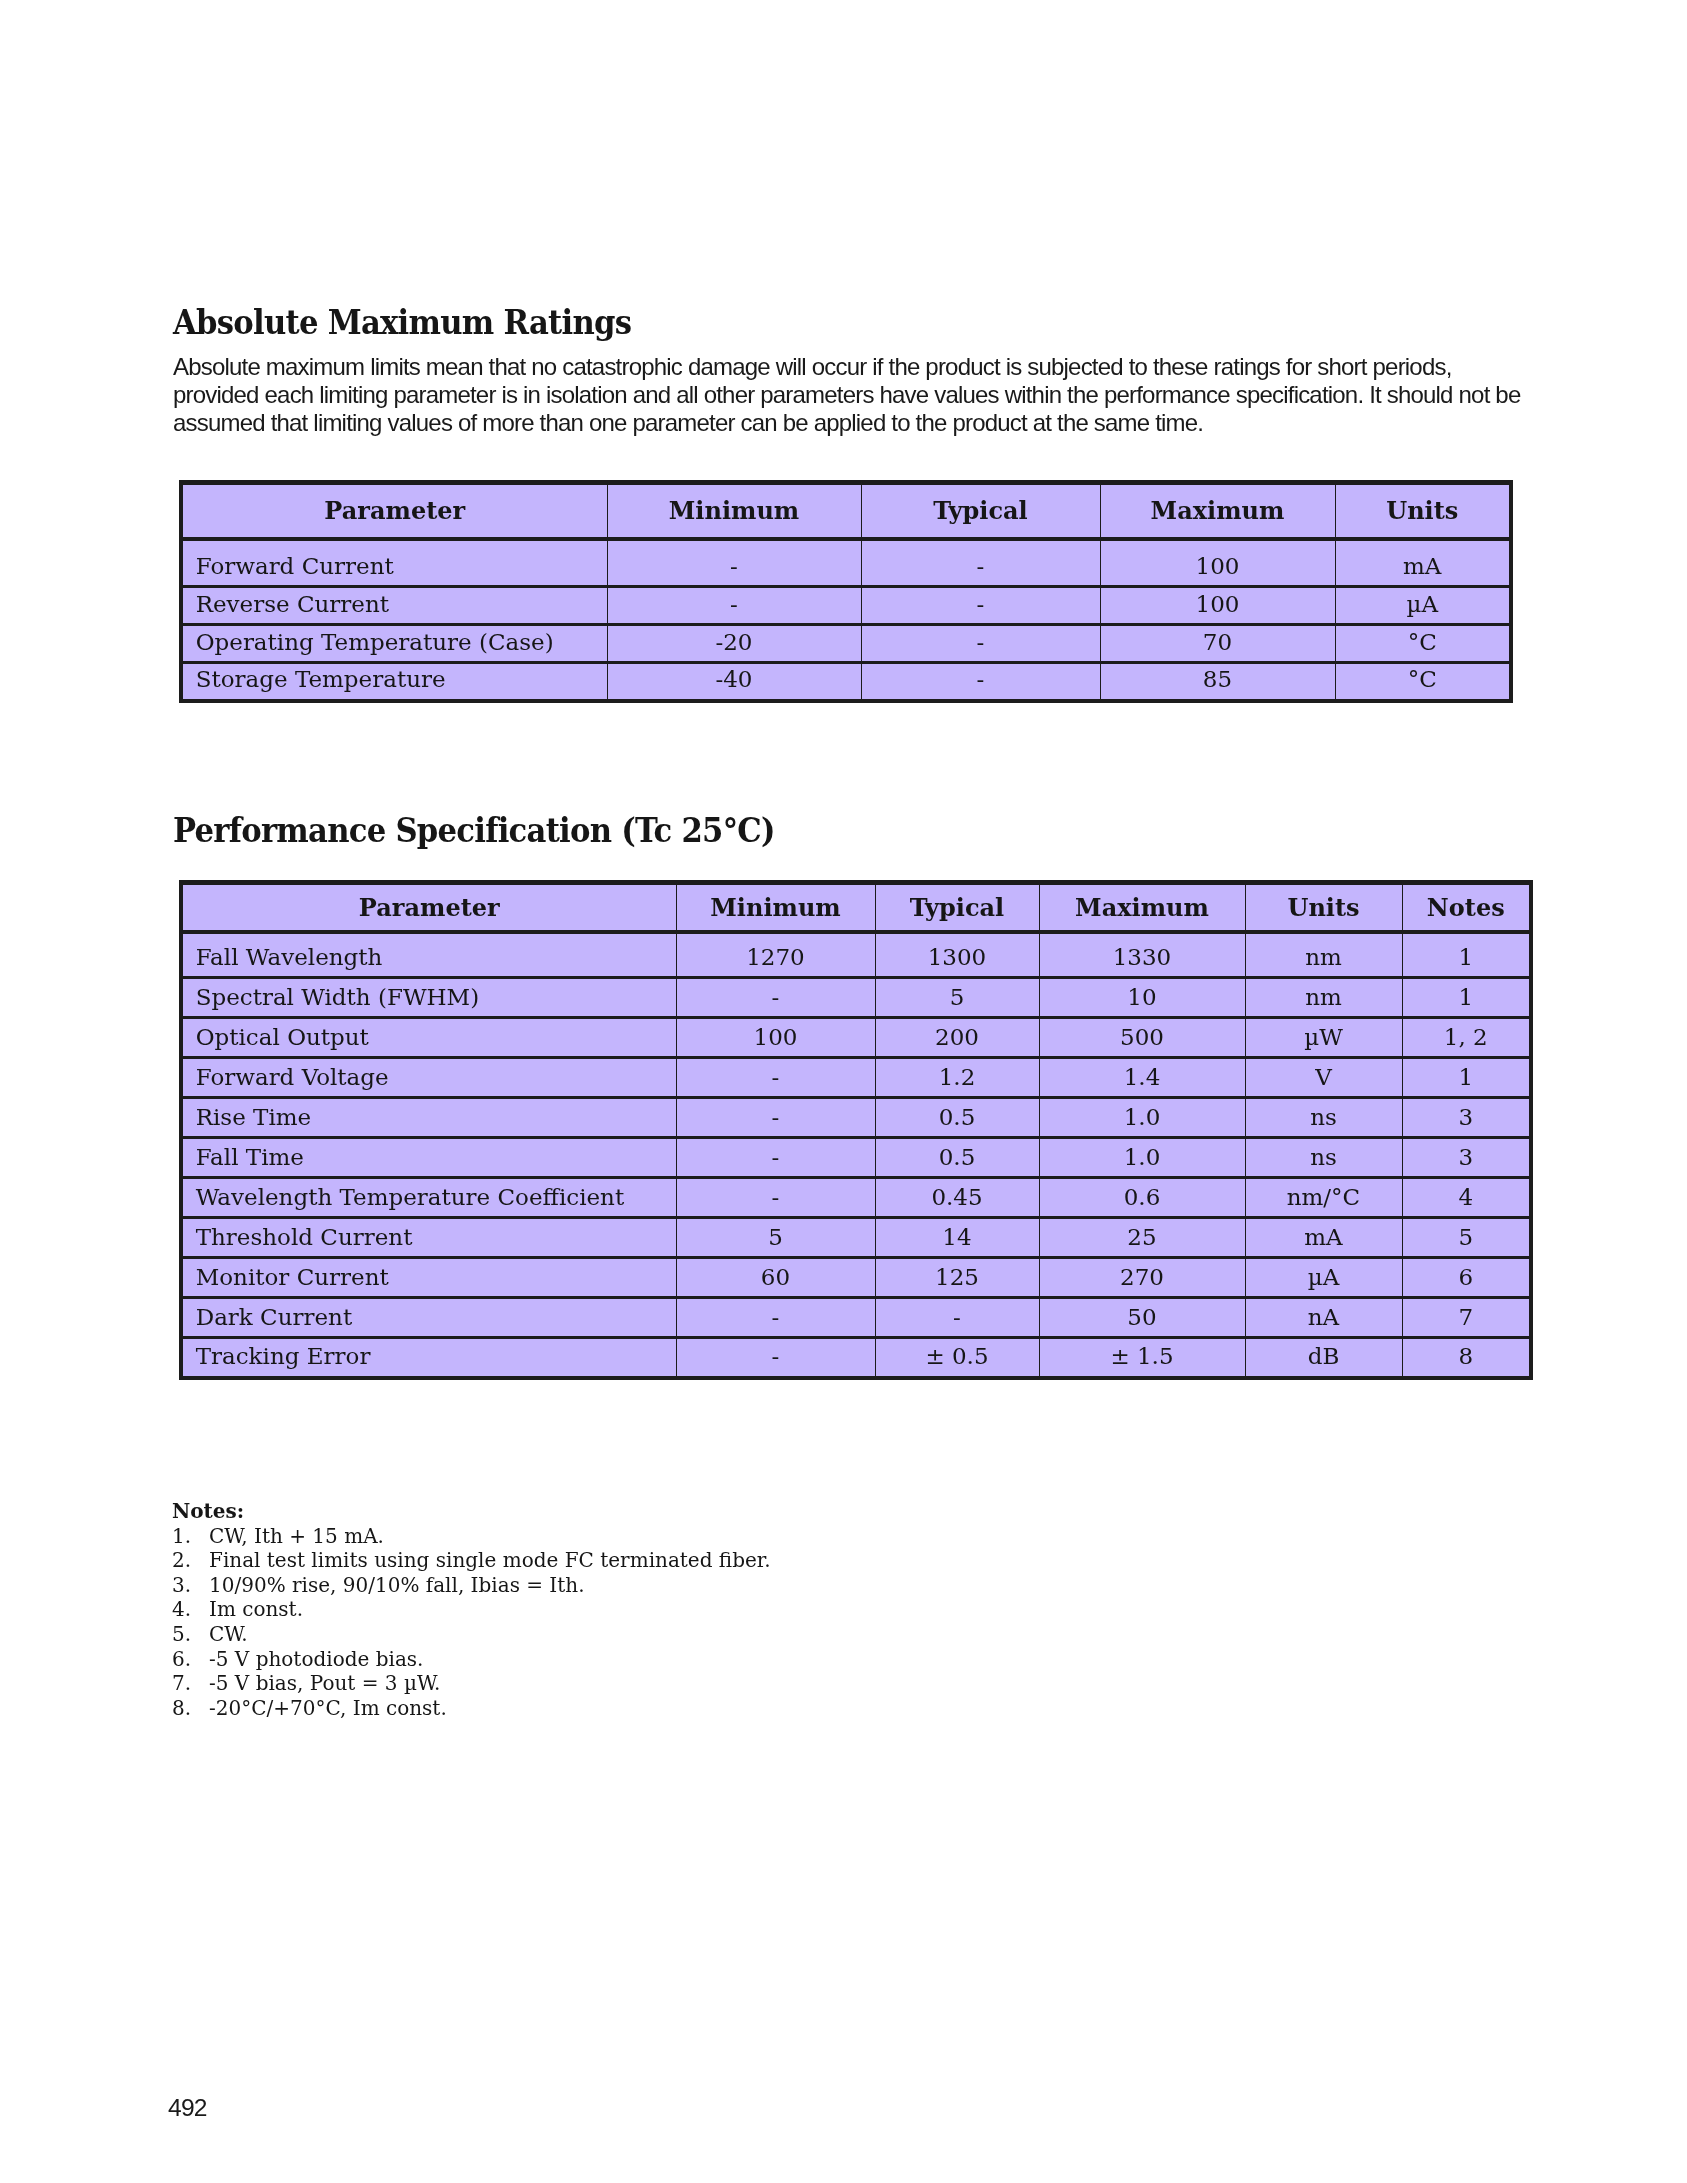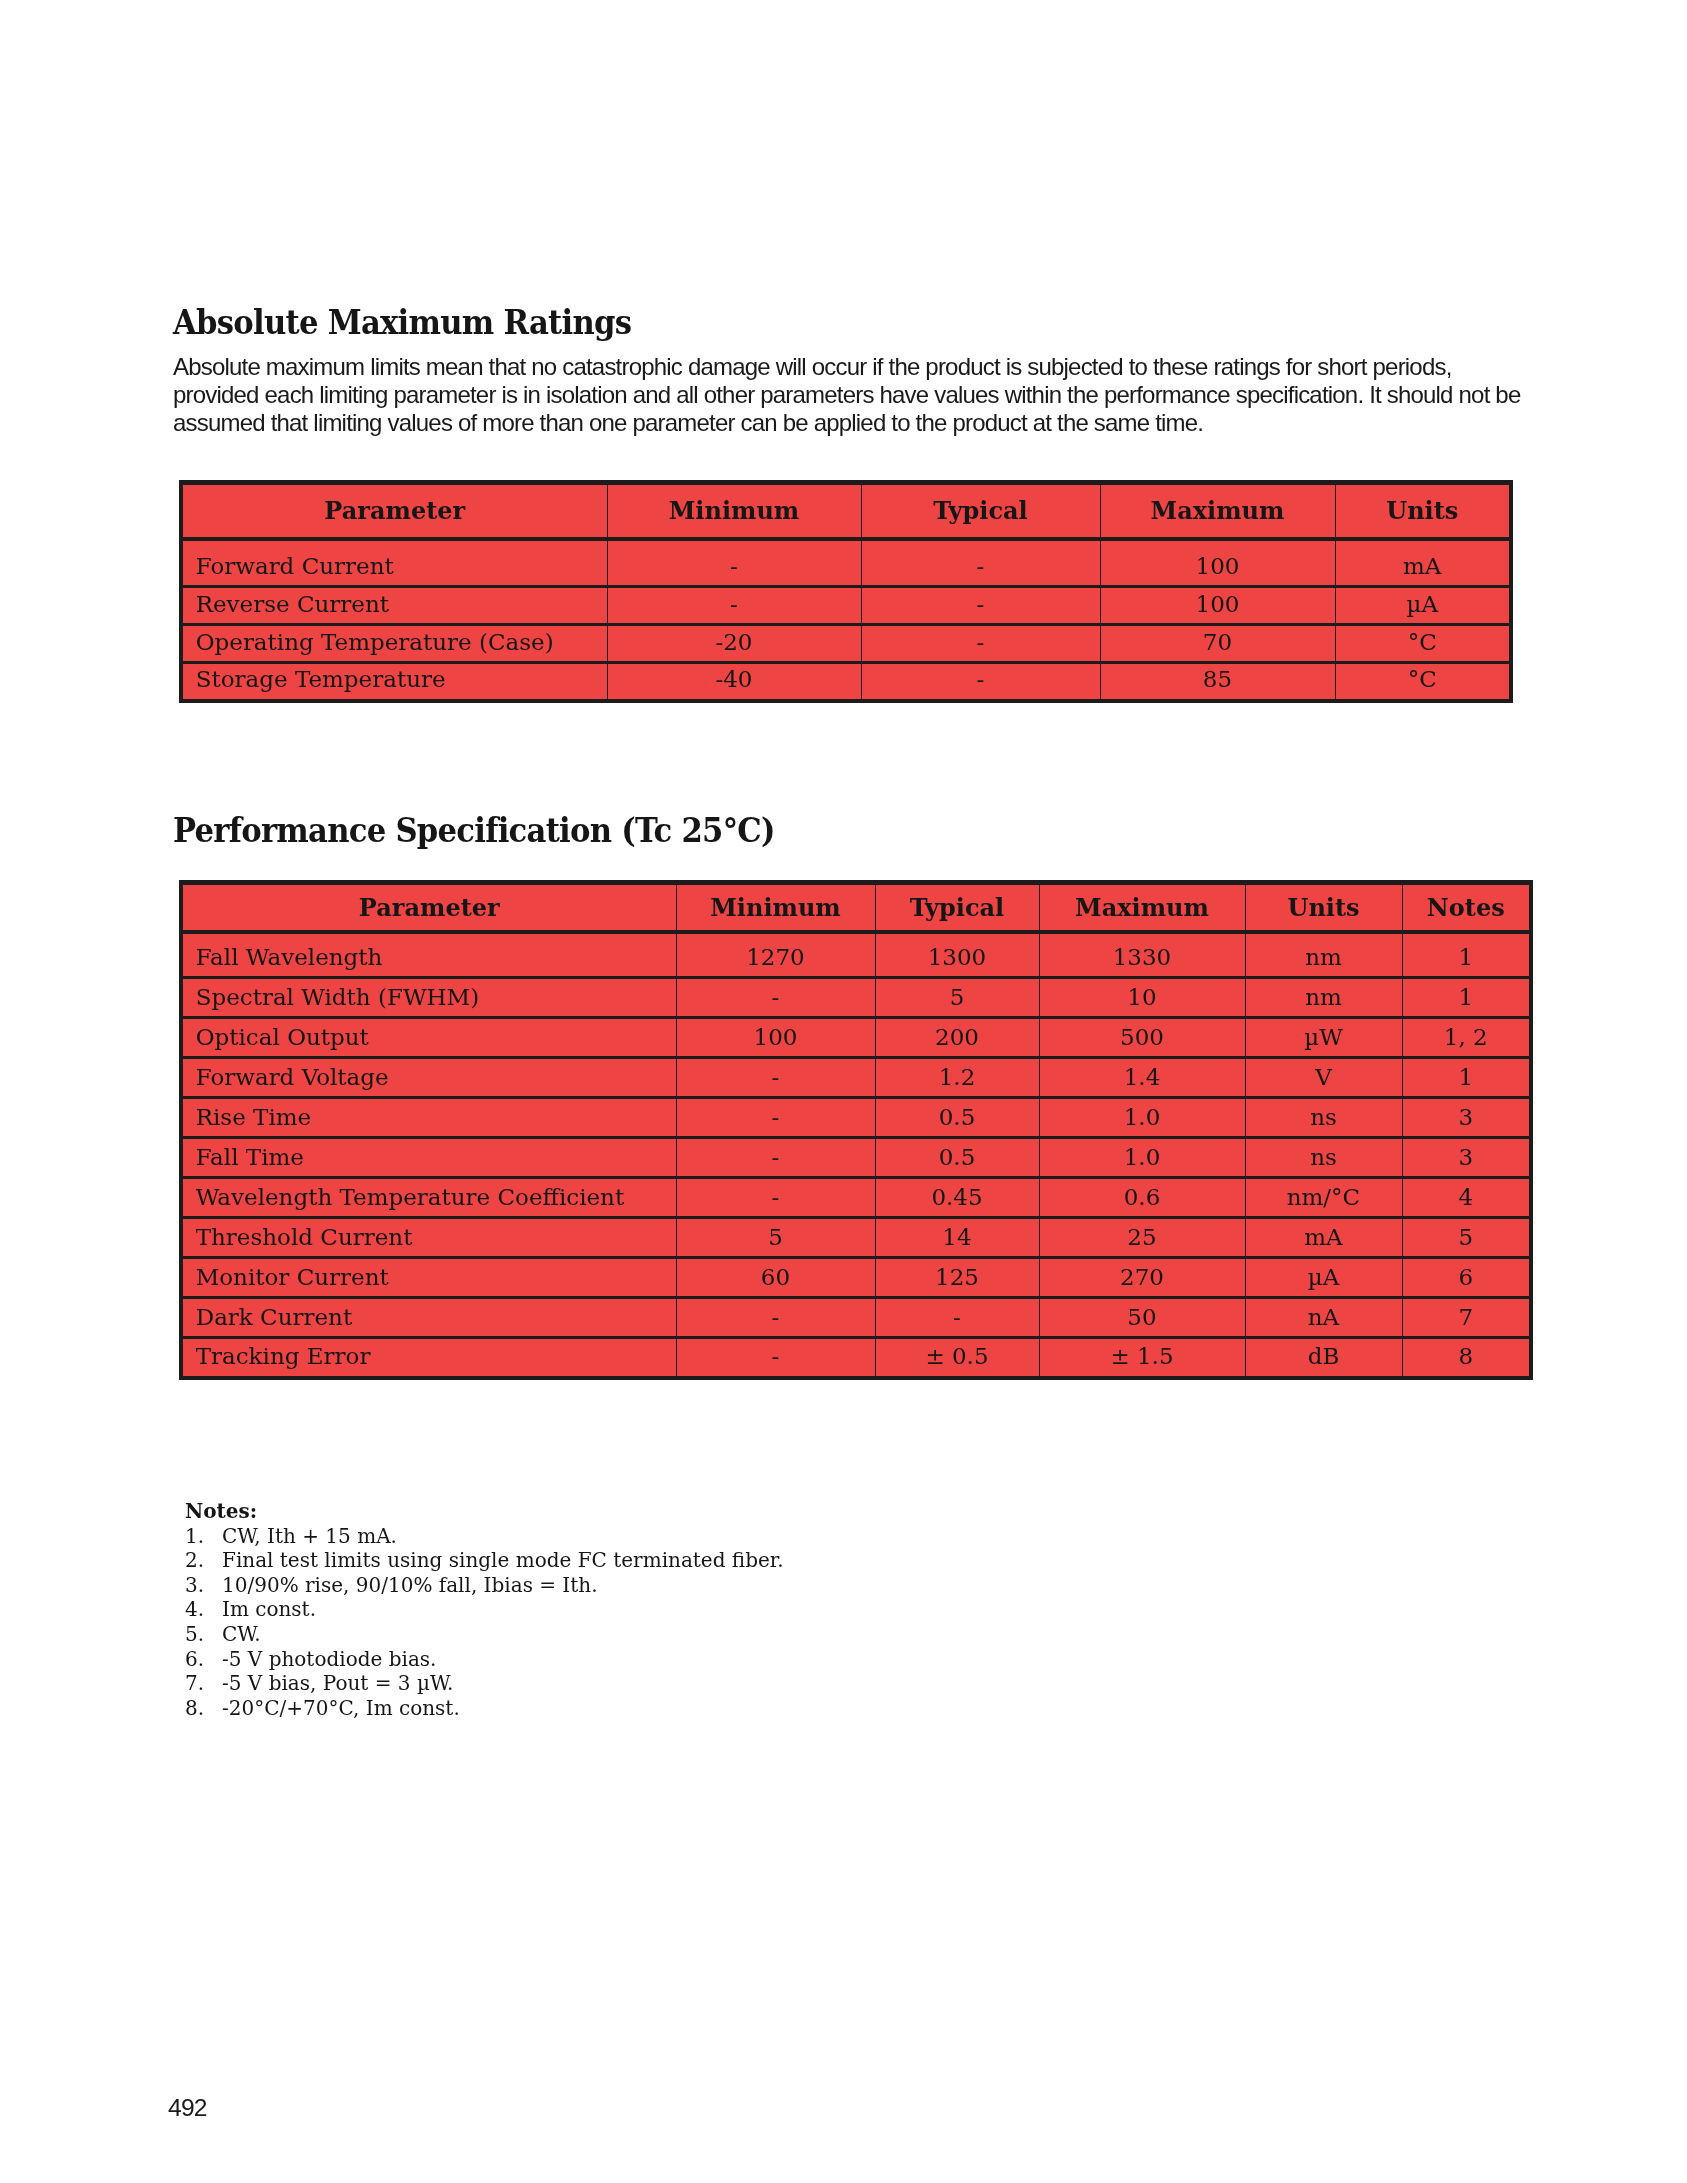--- a/index.html
+++ b/index.html
@@ -41,21 +41,21 @@
     letter-spacing: -0.8px;
     line-height: 28px;
     color: #1a1a1a;
   }
 
   table.spec {
     position: absolute;
     left: 179px;
     border-collapse: collapse;
     table-layout: fixed;
-    background: #ef4444;
+    background: #c4b5fd;
     border: 4px solid #1c1c1c;
     border-top-width: 5.6px;
   }
   #table1 { top: 480px; width: 1331px; }
   #table2 { top: 880px; width: 1350px; }
 
   table.spec th, table.spec td {
     border: 1.6px solid #1c1c1c;
     border-top-width: 3.2px;
     border-bottom-width: 3.2px;
@@ -84,21 +84,21 @@
   #table1 tbody tr:first-child td { height: 48px; }
   #table2 tbody tr:first-child td { height: 46px; }
 
   table.spec td.param {
     text-align: left;
     padding-left: 12.7px;
   }
 
   .notes {
     position: absolute;
-    left: 185px;
+    left: 172px;
     top: 1499px;
     width: 953px;
     font-size: 20px;
     line-height: 24.6px;
     color: #161616;
   }
   .notes-title { font-weight: bold; }
   .note-row { display: flex; }
   .note-num { width: 37px; flex: 0 0 37px; }
   .note-text { flex: 1; }

